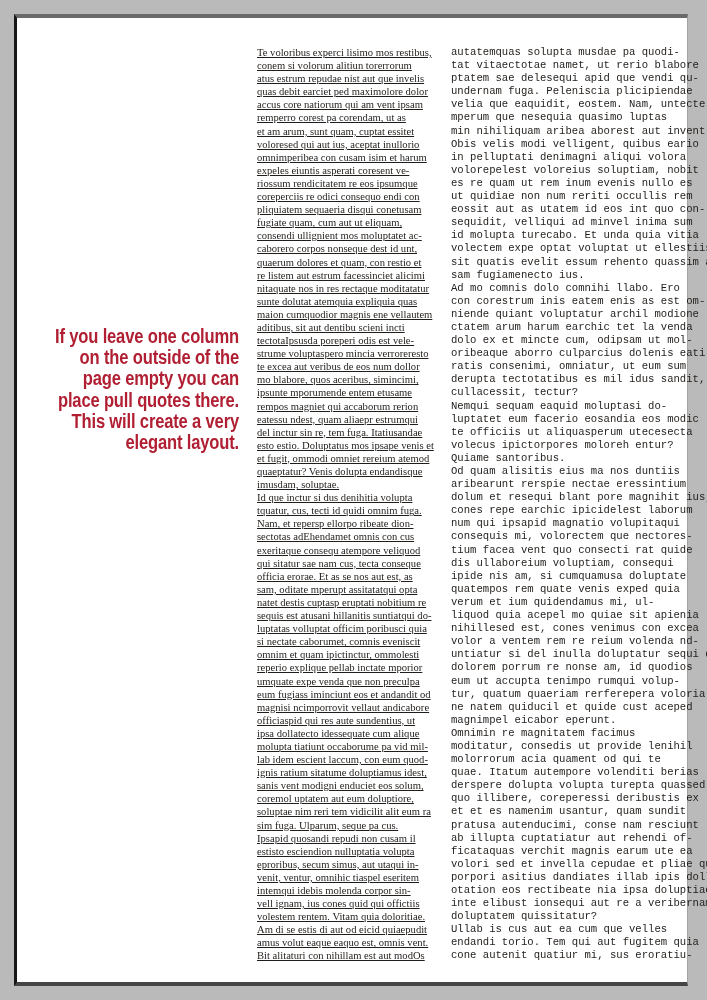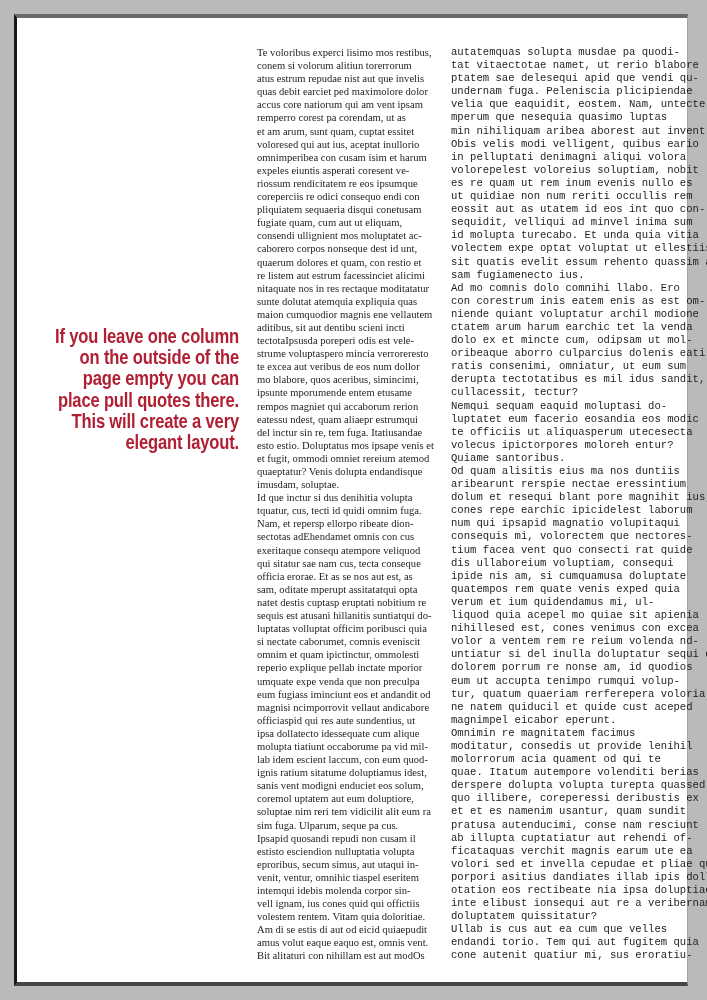--- a/index.html
+++ b/index.html
@@ -37,21 +37,21 @@
     transform-origin: top right;
   }
   .col {
     position: absolute;
     top: 28px;
     font-size: 10.6px;
     line-height: 13.1px;
     color: #211d1a;
     white-space: pre;
   }
-  .col-1 { left: 240px; width: 212px; }
+  .col-1 { left: 240px; width: 212px; text-decoration: underline; }
   .col-2 { left: 434px; width: 218px; font-family: Liberation Mono, monospace; }
 </style>
 </head>
 <body>
 
 <div class="paper">
   <div class="pull-quote" style="color: rgb(177, 31, 51);">If you leave one column
 on the outside of the
 page empty you can
 place pull quotes there.

